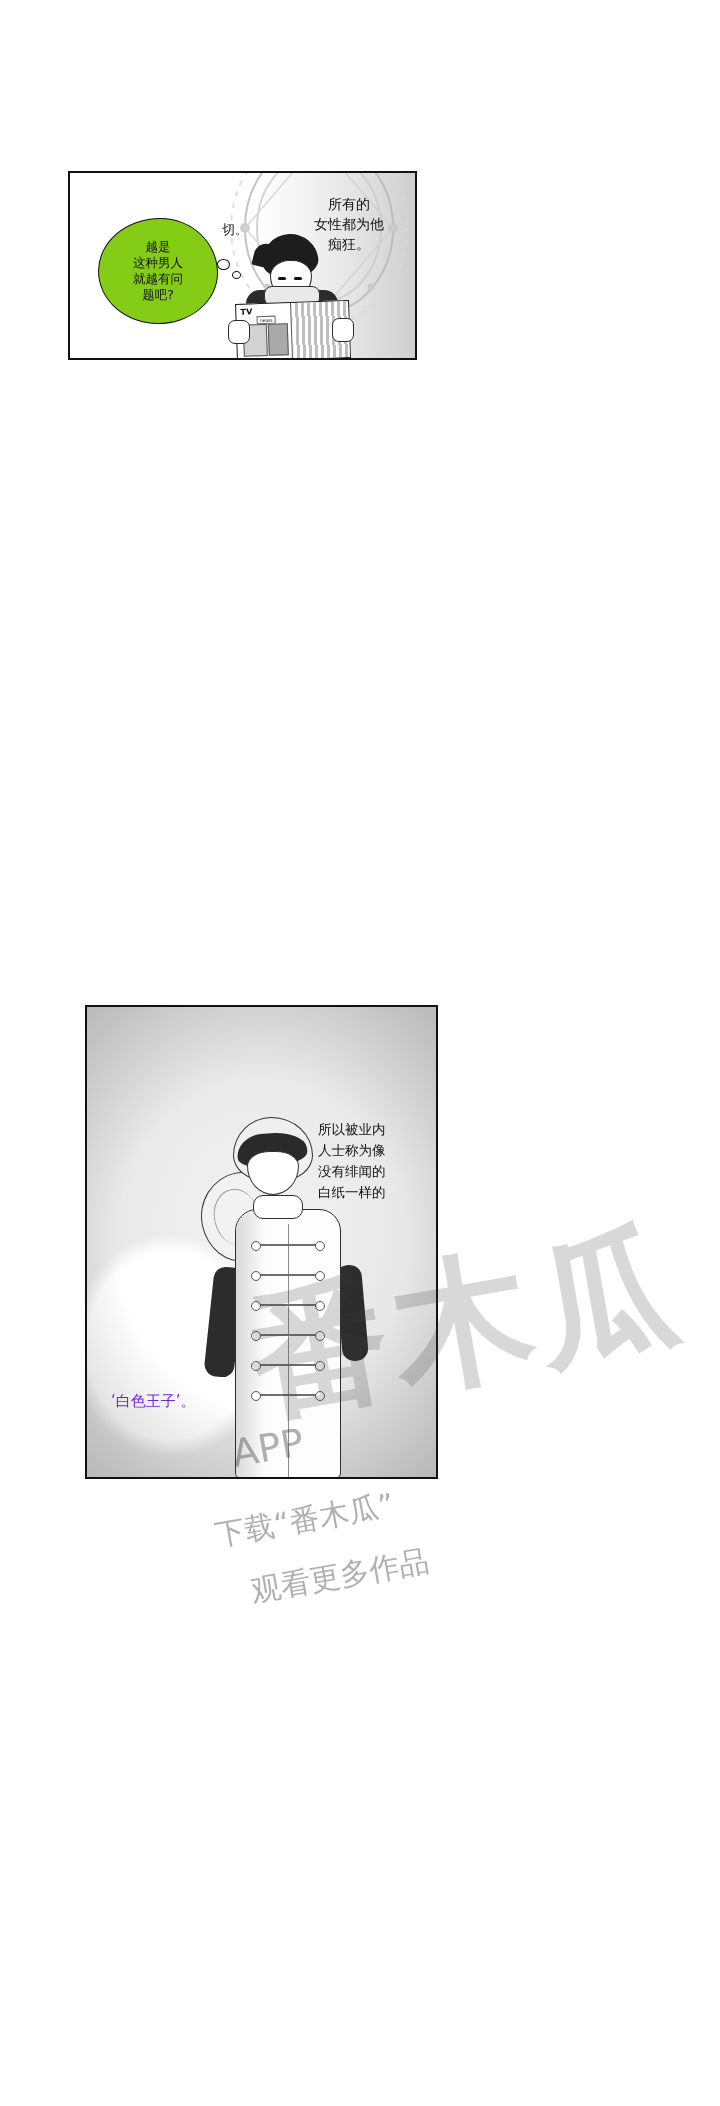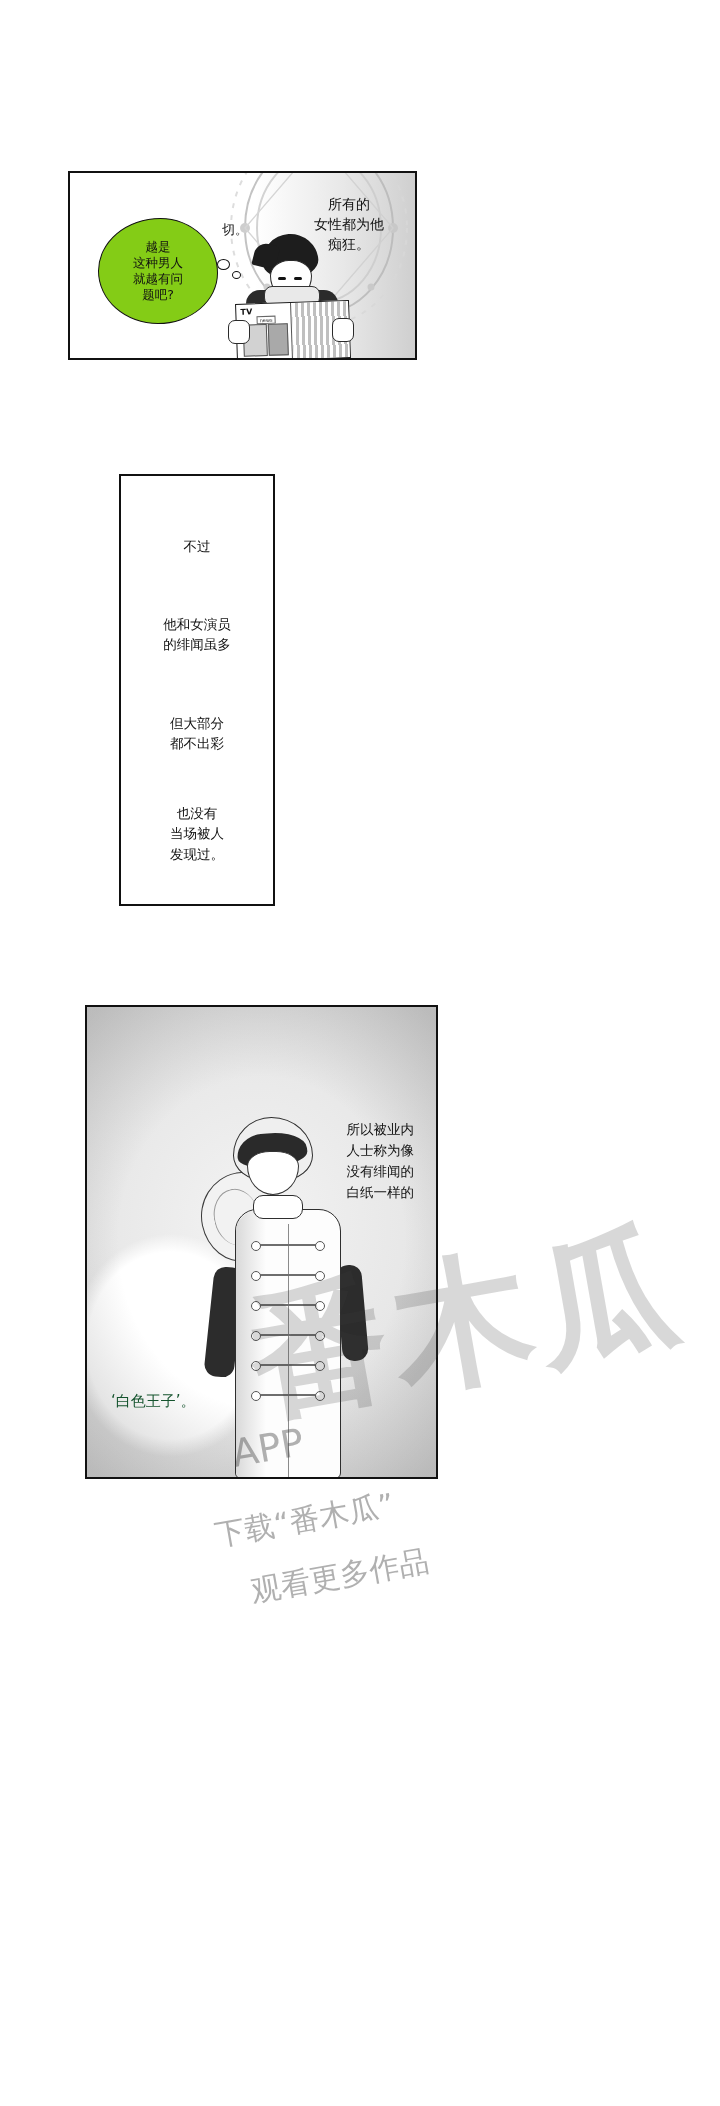--- a/index.html
+++ b/index.html
@@ -274,32 +274,32 @@
   .p3-vignette {
     position: absolute;
     inset: 0;
     background: radial-gradient(ellipse 260px 300px at 50% 50%, rgba(255,255,255,0) 55%, rgba(120,120,120,.35) 100%);
   }
   .p3-text {
     position: absolute;
     right: 22px;
     top: 112px;
     width: 96px;
-    text-align: right;
+    text-align: left;
     font-size: 13.5px;
     line-height: 1.55;
     color: #111;
     z-index: 9;
   }
   .p3-title {
     position: absolute;
     left: 24px;
     bottom: 66px;
     font-size: 15px;
-    color: #14532d;
+    color: #6d28d9;
     z-index: 9;
   }
 
   
   .figure3 {
     position: absolute;
     left: 104px;
     top: 110px;
     width: 180px;
     height: 360px;
@@ -532,30 +532,20 @@
       <span class="tail2"></span>
     </div>
 
     <div class="qie">切。</div>
 
     <div class="sfx-right" style="white-space:pre-line">所有的
 女性都为他
 痴狂。</div>
   </div>
 
-  <div class="panel2">
-    <div class="p2-text p2-l1" style="white-space:pre-line">不过</div>
-    <div class="p2-text p2-l2" style="white-space:pre-line">他和女演员
-的绯闻虽多</div>
-    <div class="p2-text p2-l3" style="white-space:pre-line">但大部分
-都不出彩</div>
-    <div class="p2-text p2-l4" style="white-space:pre-line">也没有
-当场被人
-发现过。</div>
-  </div>
 
   <div class="panel3">
     <div class="p3-bg"></div>
 
     <div class="figure3">
       <div class="fluff"></div>
       <div class="hair3"></div>
       <div class="hair3-fringe"></div>
       <div class="face3"></div>
       <div class="arm3"></div>

